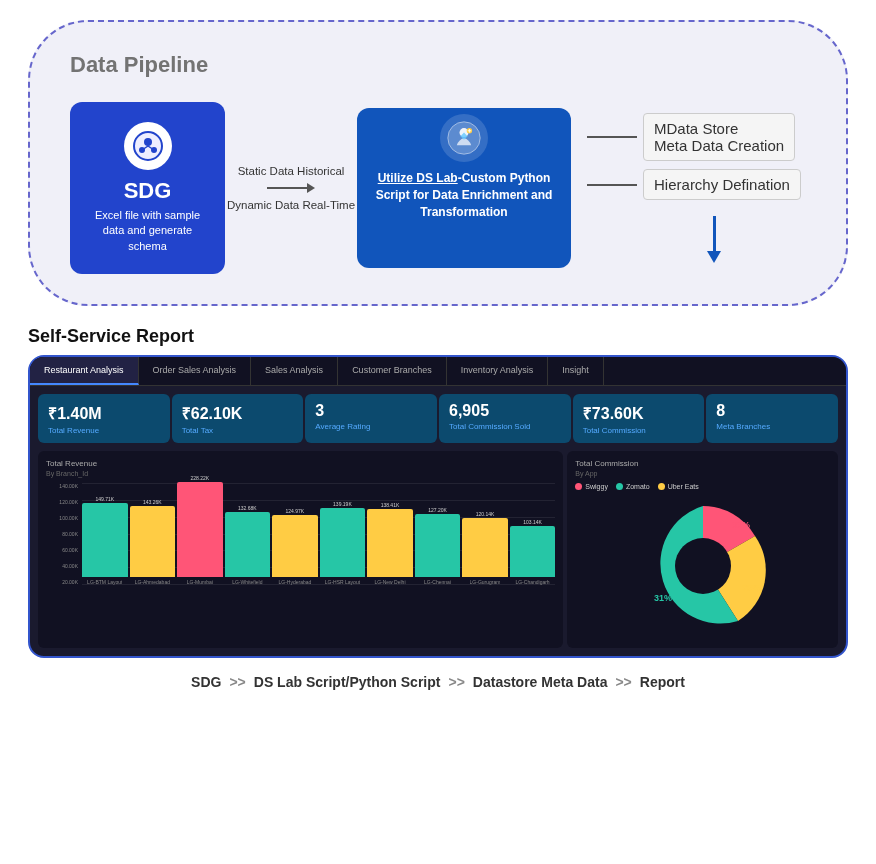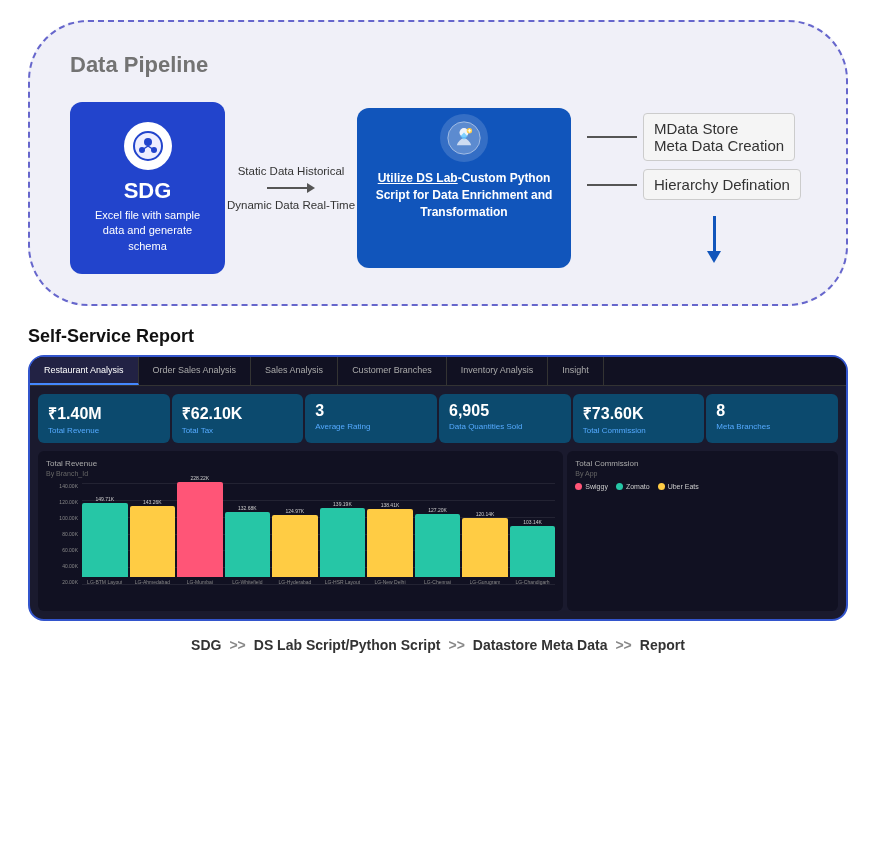--- a/index.html
+++ b/index.html
@@ -414,21 +414,21 @@
     <div class="kpi-card">
       <div class="kpi-value">₹62.10K</div>
       <div class="kpi-label">Total Tax</div>
     </div>
     <div class="kpi-card">
       <div class="kpi-value">3</div>
       <div class="kpi-label">Average Rating</div>
     </div>
     <div class="kpi-card">
       <div class="kpi-value">6,905</div>
-      <div class="kpi-label">Data Quantities Sold</div>
+      <div class="kpi-label">Total Commission Sold</div>
     </div>
     <div class="kpi-card">
       <div class="kpi-value">₹73.60K</div>
       <div class="kpi-label">Total Commission</div>
     </div>
     <div class="kpi-card">
       <div class="kpi-value">8</div>
       <div class="kpi-label">Meta Branches</div>
     </div>
   </div>
@@ -525,20 +525,38 @@
           <div class="legend-dot" style="background:#ff5577;"></div>
           <span>Swiggy</span>
         </div>
         <div class="legend-item">
           <div class="legend-dot" style="background:#26c6a6;"></div>
           <span>Zomato</span>
         </div>
         <div class="legend-item">
           <div class="legend-dot" style="background:#ffcc44;"></div>
           <span>Uber Eats</span>
+        </div>
+      </div>
+      <div class="pie-wrapper">
+        <div style="position:relative;">
+          <svg width="140" height="140" viewBox="0 0 140 140">
+
+            <path d="M70,70 L70,10 A60,60 0 0,1 122,40 Z" fill="#ff5577"></path>
+
+            <path d="M70,70 L122,40 A60,60 0 0,1 105,125 Z" fill="#ffcc44"></path>
+
+            <path d="M70,70 L105,125 A60,60 0 1,1 70,10 Z" fill="#26c6a6"></path>
+
+            <circle cx="70" cy="70" r="28" fill="#111122"></circle>
+
+            <text x="108" y="32" fill="#ff5577" font-size="9" font-weight="bold" text-anchor="middle">33%</text>
+            <text x="118" y="95" fill="#ffcc44" font-size="9" font-weight="bold" text-anchor="middle">36%</text>
+            <text x="30" y="105" fill="#26c6a6" font-size="9" font-weight="bold" text-anchor="middle">31%</text>
+          </svg>
         </div>
       </div>
     </div>
   </div>
 </div>
 
 <div class="breadcrumb-row">
   <span class="breadcrumb-item">SDG</span>
   <span class="breadcrumb-sep">&gt;&gt;</span>
   <span class="breadcrumb-item">DS Lab Script/Python Script</span>

